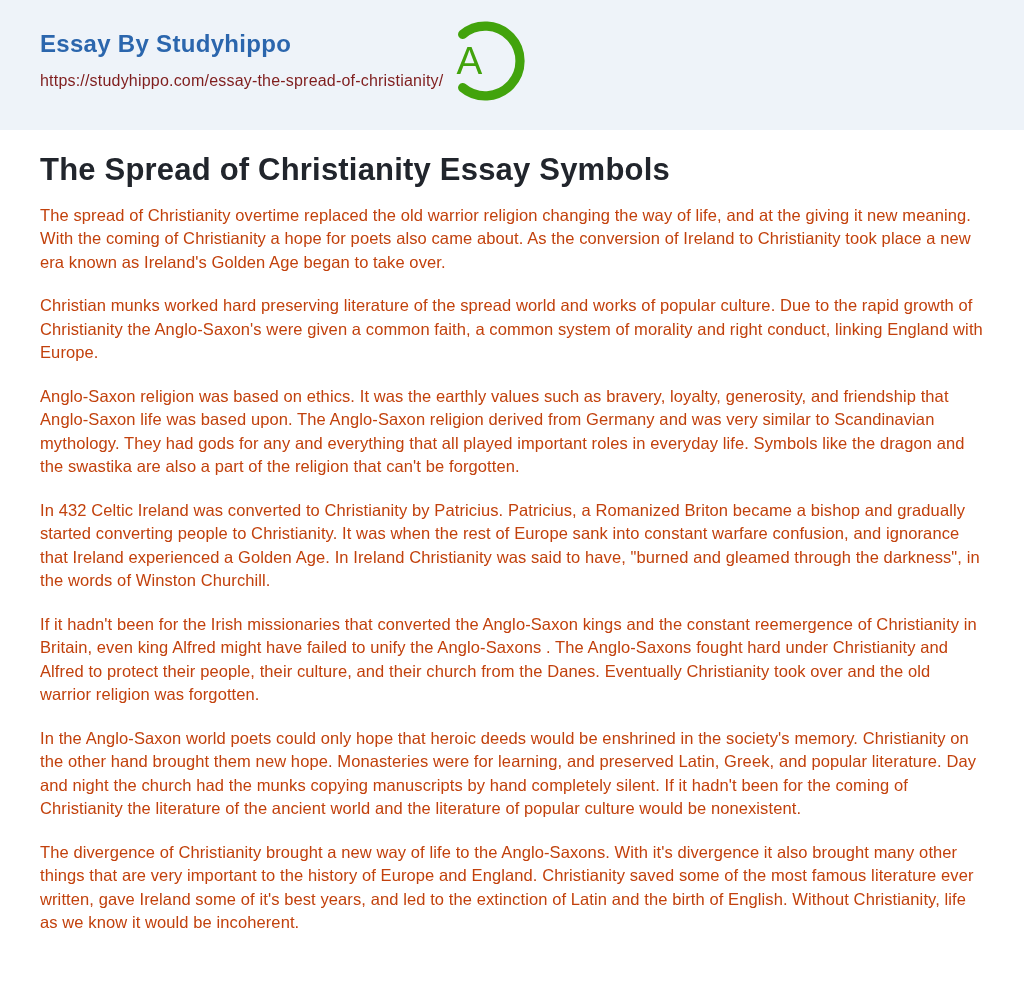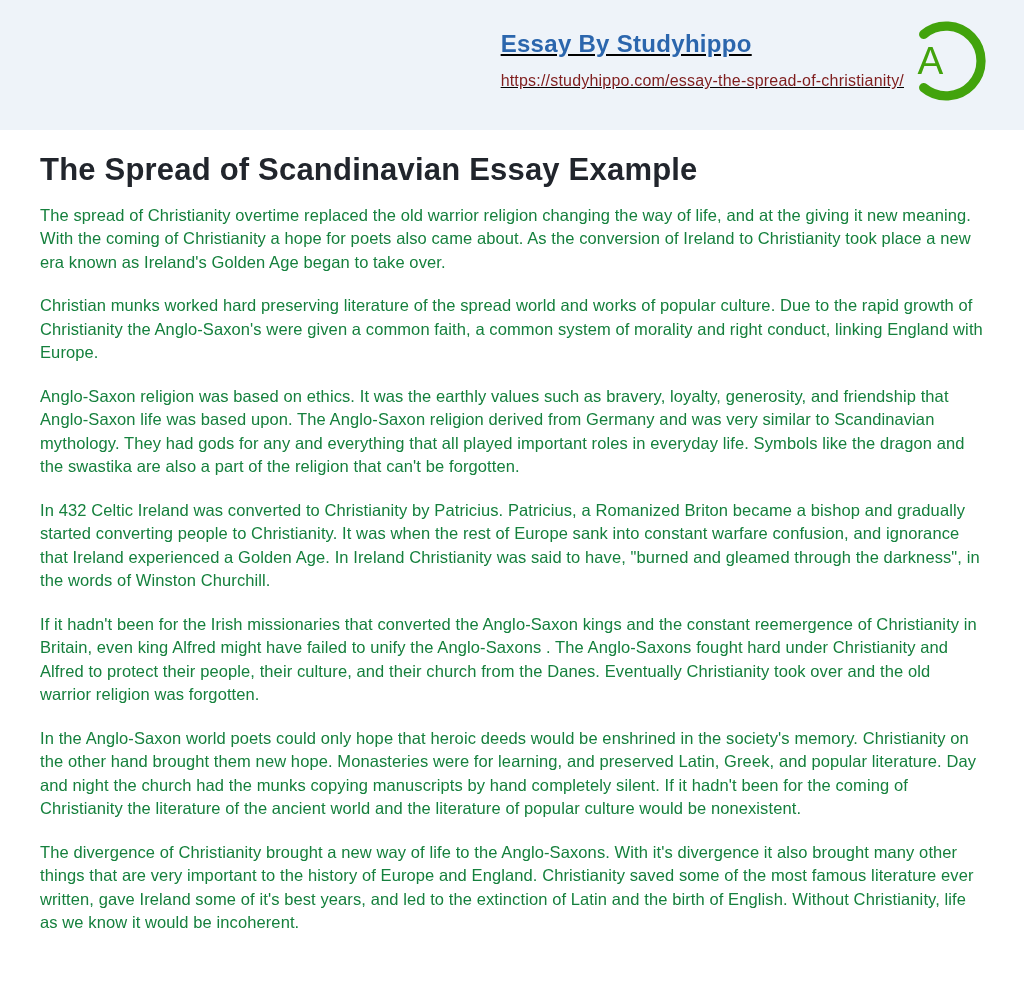--- a/index.html
+++ b/index.html
@@ -14,24 +14,23 @@
     background: #ffffff;
     overflow: hidden;
     box-sizing: border-box;
   }
   
   .header {
     height: 130px;
     background: #eef3f9;
     display: flex;
     align-items: center;
-    justify-content: flex-end;
+    justify-content: flex-start;
     padding: 0 36px 9px 40px;
     box-sizing: border-box;
-    text-decoration: underline;
   }
   .header-left { display: flex; flex-direction: column; }
   .site-title {
     color: #2b66ad;
     font-size: 24px;
     font-weight: 700;
     letter-spacing: 0.3px;
     line-height: 1.1;
     margin: 0;
   }
@@ -55,21 +54,21 @@
   }
   .article-title {
     color: #21252c;
     font-size: 31px;
     font-weight: 700;
     letter-spacing: 0.2px;
     margin: 0 0 16px 0;
     line-height: 1.15;
   }
   .article p {
-    color: #15803d;
+    color: #c2410c;
     font-size: 16.5px;
     line-height: 23.5px;
     letter-spacing: 0.1px;
     margin: 0 0 20px 0;
   }
 </style>
 </head>
 <body>
 
 <div class="page">
@@ -82,21 +81,21 @@
 
     <div class="logo-wrap">
       <svg viewBox="0 0 100 100" width="84" height="84">
         <path d="M 23.4 18.3 A 41.5 41.5 0 1 1 23.4 81.7" fill="none" stroke="#42a30c" stroke-width="11" stroke-linecap="round"></path>
         <text x="16" y="66" font-family="Liberation Sans, sans-serif" font-size="46" font-weight="400" fill="#42a30c">A</text>
       </svg>
     </div>
   </div>
 
   <div class="article">
-    <h1 class="article-title">The Spread of Scandinavian Essay Example</h1>
+    <h1 class="article-title">The Spread of Christianity Essay Symbols</h1>
 
     <p>The spread of Christianity overtime replaced the old warrior religion changing the way of life, and at the giving it new meaning. With the coming of Christianity a hope for poets also came about. As the conversion of Ireland to Christianity took place a new era known as Ireland's Golden Age began to take over.</p>
     <p>Christian munks worked hard preserving literature of the spread world and works of popular culture. Due to the rapid growth of Christianity the Anglo-Saxon's were given a common faith, a common system of morality and right conduct, linking England with Europe.</p>
     <p>Anglo-Saxon religion was based on ethics. It was the earthly values such as bravery, loyalty, generosity, and friendship that Anglo-Saxon life was based upon. The Anglo-Saxon religion derived from Germany and was very similar to Scandinavian mythology. They had gods for any and everything that all played important roles in everyday life. Symbols like the dragon and the swastika are also a part of the religion that can't be forgotten.</p>
     <p>In 432 Celtic Ireland was converted to Christianity by Patricius. Patricius, a Romanized Briton became a bishop and gradually started converting people to Christianity. It was when the rest of Europe sank into constant warfare confusion, and ignorance that Ireland experienced a Golden Age. In Ireland Christianity was said to have, "burned and gleamed through the darkness", in the words of Winston Churchill.</p>
     <p>If it hadn't been for the Irish missionaries that converted the Anglo-Saxon kings and the constant reemergence of Christianity in Britain, even king Alfred might have failed to unify the Anglo-Saxons . The Anglo-Saxons fought hard under Christianity and Alfred to protect their people, their culture, and their church from the Danes. Eventually Christianity took over and the old warrior religion was forgotten.</p>
     <p>In the Anglo-Saxon world poets could only hope that heroic deeds would be enshrined in the society's memory. Christianity on the other hand brought them new hope. Monasteries were for learning, and preserved Latin, Greek, and popular literature. Day and night the church had the munks copying manuscripts by hand completely silent. If it hadn't been for the coming of Christianity the literature of the ancient world and the literature of popular culture would be nonexistent.</p>
     <p>The divergence of Christianity brought a new way of life to the Anglo-Saxons. With it's divergence it also brought many other things that are very important to the history of Europe and England. Christianity saved some of the most famous literature ever written, gave Ireland some of it's best years, and led to the extinction of Latin and the birth of English. Without Christianity, life as we know it would be incoherent.</p>
   </div>
 

